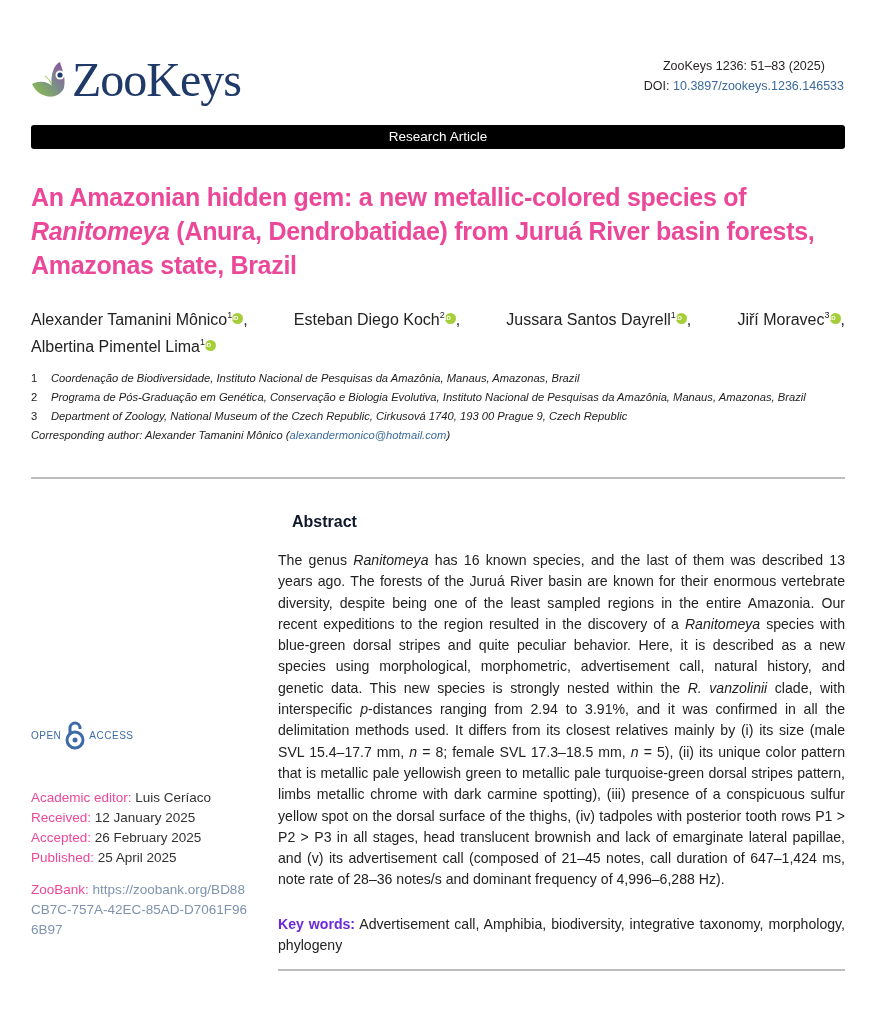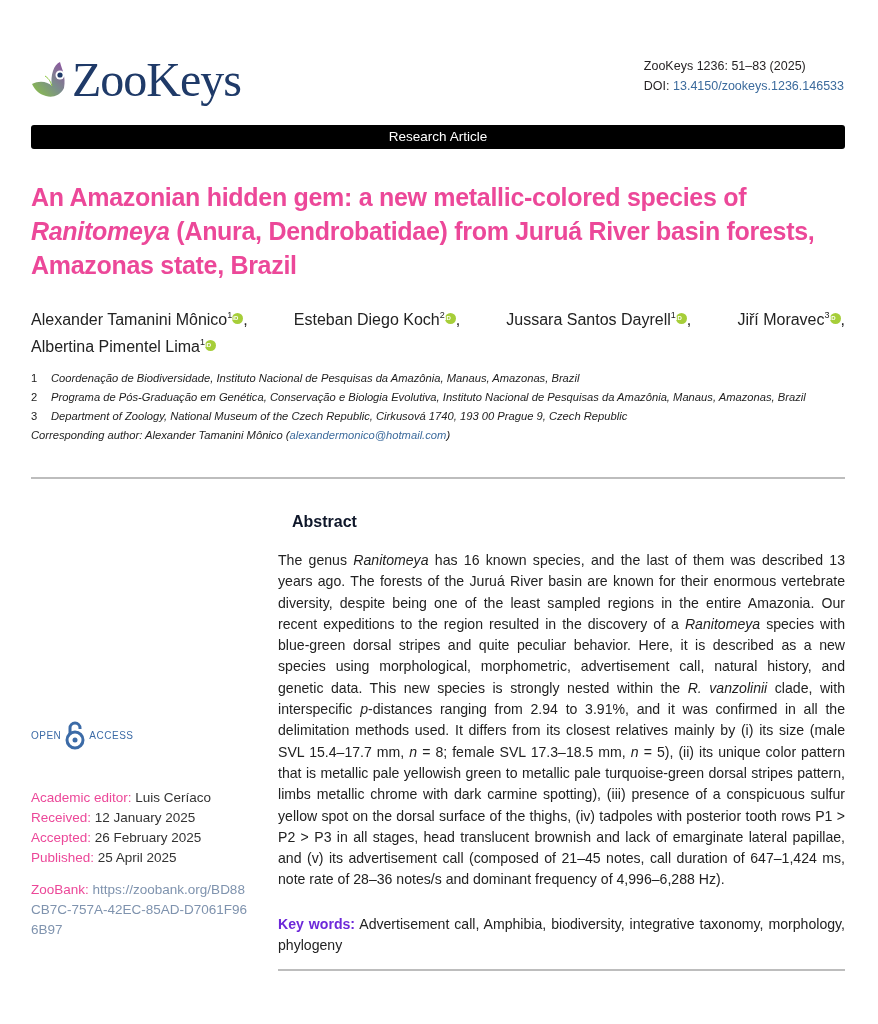--- a/index.html
+++ b/index.html
@@ -6,21 +6,21 @@
   body {
     width: 878px; height: 1024px; position: relative; overflow: hidden;
     font-family: "Liberation Sans", "DejaVu Sans", sans-serif; color: #231f20;
   }
   .logo { position: absolute; left: 30px; top: 56px; display: flex; align-items: center; }
   .logo svg { display: block; }
   .logo-text {
     font-family: "Liberation Serif", "DejaVu Serif", serif;
     font-size: 48px; color: #1f3a68; letter-spacing: -1px; line-height: 1; margin-left: 2px;
   }
-  .journal-meta { position: absolute; right: 34px; top: 56px; text-align: left; font-size: 12.5px; line-height: 20px; color: #231f20; }
+  .journal-meta { position: absolute; right: 34px; top: 56px; text-align: center; font-size: 12.5px; line-height: 20px; color: #231f20; }
   .journal-meta .doi-link { color: #3b6a9c; }
   .banner {
     position: absolute; left: 31px; top: 125px; width: 814px; height: 24px;
     background: #000000; border-radius: 3px; color: #ffffff; text-align: center;
     font-size: 13.5px; line-height: 24px;
   }
   .title {
     position: absolute; left: 31px; top: 180px; width: 800px;
     font-size: 25px; line-height: 34px; font-weight: 600; color: #ec4899; margin: 0;
     letter-spacing: -0.3px;
@@ -71,21 +71,21 @@
     <circle cx="30" cy="17" r="2.6" fill="#1f3a68"></circle>
     <path d="M22 28 C20 22 18 20 15 18" stroke="#8cc63f" stroke-width="1" fill="none"></path>
   </svg>
   <span class="logo-text">ZooKeys</span>
 </div>
 
 <div class="journal-meta">
   <div>ZooKeys 1236: 51–83 (2025)</div>
   <div>
     <span>DOI:</span>
-    <a class="doi-link">13.4150/zookeys.1236.146533</a>
+    <a class="doi-link">10.3897/zookeys.1236.146533</a>
   </div>
 </div>
 
 <div class="banner">Research Article</div>
 
 <h1 class="title"><span>An Amazonian hidden gem: a new metallic-colored species of </span><i>Ranitomeya</i><span> (Anura, Dendrobatidae) from Juruá River basin forests, Amazonas state, Brazil</span></h1>
 
 <div class="authors">
   <div class="row1">
     <span class="author"><span>Alexander Tamanini Mônico</span><sup>1</sup><span class="orcid">iD</span>,</span>

